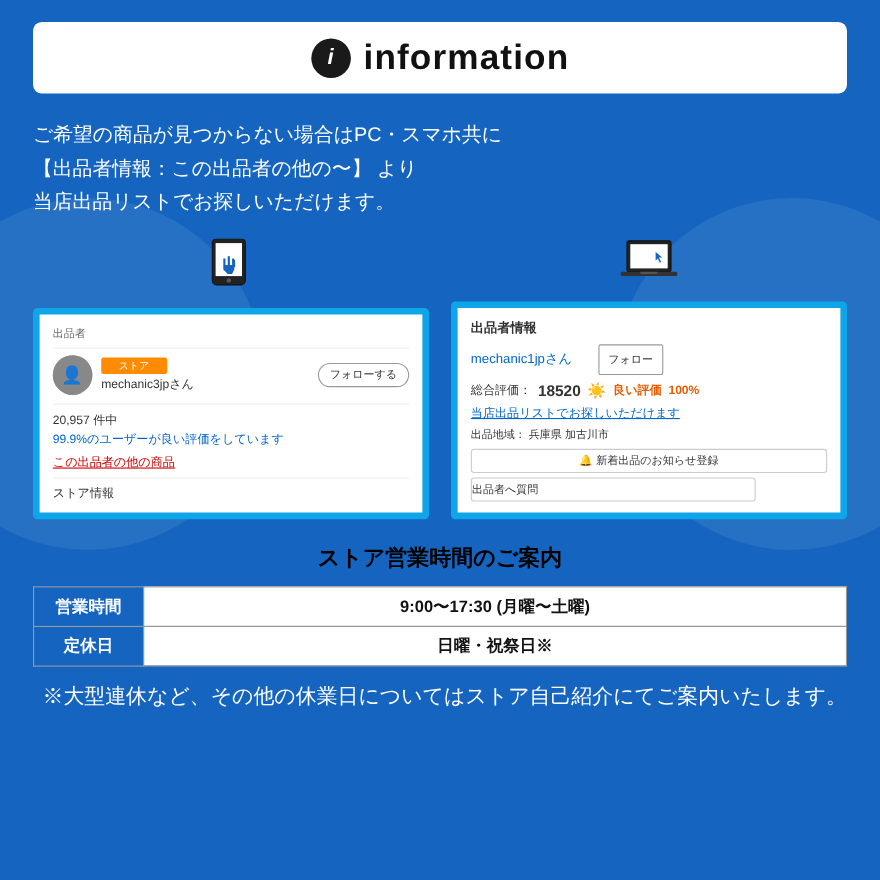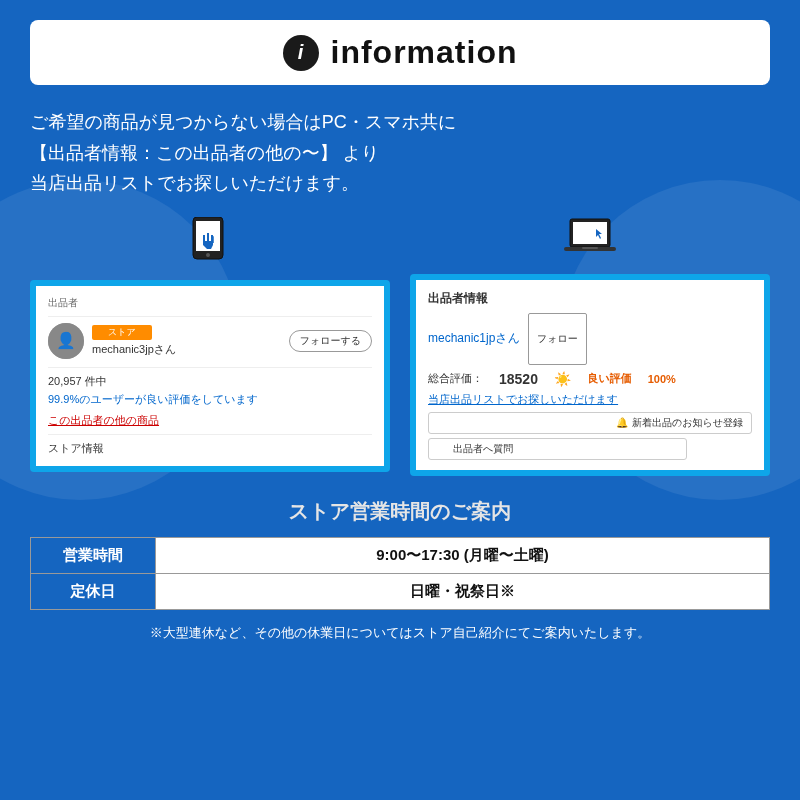--- a/index.html
+++ b/index.html
@@ -195,39 +195,39 @@
     
     .panel-right-header {
       font-size: 12px;
       font-weight: bold;
       color: #333;
       margin-bottom: 6px;
     }
     .panel-user-info {
       display: flex;
       align-items: center;
-      gap: 8px;
+      gap: 24px;
       margin-bottom: 6px;
     }
     .panel-username-blue {
       color: #0066cc;
       font-size: 12px;
     }
     .panel-follow-btn {
       border: 1px solid #999;
       border-radius: 2px;
-      padding: 18px 8px;
+      padding: 6px 8px;
       font-size: 10px;
       color: #333;
       background: white;
     }
     .rating-row {
       display: flex;
       align-items: center;
-      gap: 16px;
+      gap: 6px;
       margin-bottom: 5px;
       font-size: 11px;
     }
     .rating-num {
       font-weight: bold;
       font-size: 14px;
       color: #333;
     }
     .good-rating {
       font-weight: bold;
@@ -252,77 +252,77 @@
     .notify-btn {
       border: 1px solid #ccc;
       border-radius: 3px;
       padding: 3px 8px;
       font-size: 10px;
       background: white;
       color: #333;
       margin-bottom: 4px;
       display: block;
       width: 100%;
-      text-align: right;
+      text-align: center;
     }
     .question-btn {
       border: 1px solid #ccc;
       border-radius: 3px;
-      padding: 3px 24px;
+      padding: 3px 0;
       font-size: 10px;
       background: white;
       color: #333;
       display: block;
       width: 80%;
       text-align: left;
     }
 
     
     .hours-section {
       background: transparent;
       text-align: center;
       margin-bottom: 14px;
     }
     .hours-title {
-      color: #e5e5e5;
+      color: #000000;
       font-size: 20px;
       font-weight: bold;
       margin-bottom: 12px;
     }
 
     .hours-table {
       width: 100%;
       border-collapse: collapse;
     }
     .hours-table td {
       border: 1px solid #999;
       padding: 8px 16px;
       font-size: 15px;
     }
     .hours-label {
       background: #1565c0;
       color: white;
       font-weight: bold;
-      width: 125px;
+      width: 100px;
       text-align: center;
       border: 2px solid white;
     }
     .hours-value {
       background: white;
       color: #111;
       font-weight: bold;
       text-align: center;
       border: 2px solid white;
     }
 
     .note-text {
       color: white;
-      font-size: 13px;
+      font-size: 19px;
       margin-top: 10px;
-      text-align: center;
+      text-align: right;
     }
   </style>
 </head>
 <body>
 
 <div class="bg-circle-left"></div>
 <div class="bg-circle-right"></div>
 
 <div class="container">
 
@@ -392,20 +392,24 @@
           <span class="panel-follow-btn">フォロー</span>
         </div>
         <div class="rating-row">
           <span>総合評価：</span>
           <span class="rating-num">18520</span>
           <span style="font-size:14px;">☀️</span>
           <span class="good-rating">良い評価</span>
           <span class="percent">100%</span>
         </div>
         <div class="auction-link">当店出品リストでお探しいただけます</div>
+        <div class="location-text">
+          <span>出品地域：</span>
+          <span>兵庫県 加古川市</span>
+        </div>
         <button class="notify-btn">🔔 新着出品のお知らせ登録</button>
         <button class="question-btn">出品者へ質問</button>
       </div>
     </div>
 
   </div>
 
   <div class="hours-section">
     <div class="hours-title">ストア営業時間のご案内</div>
     <table class="hours-table">

